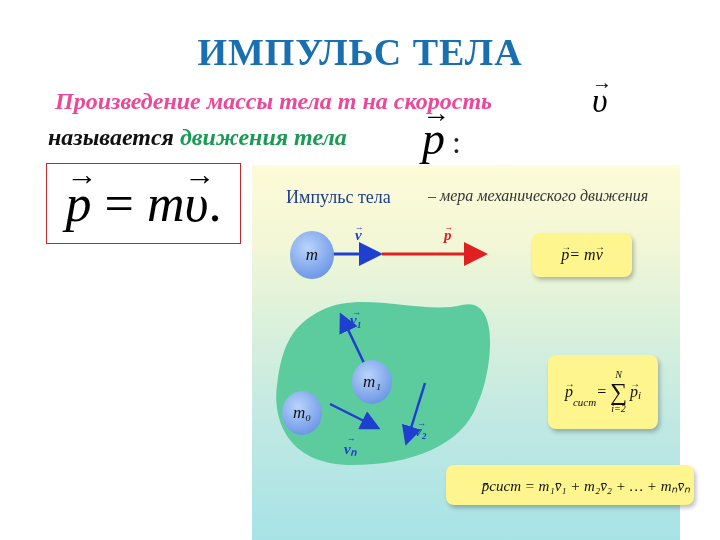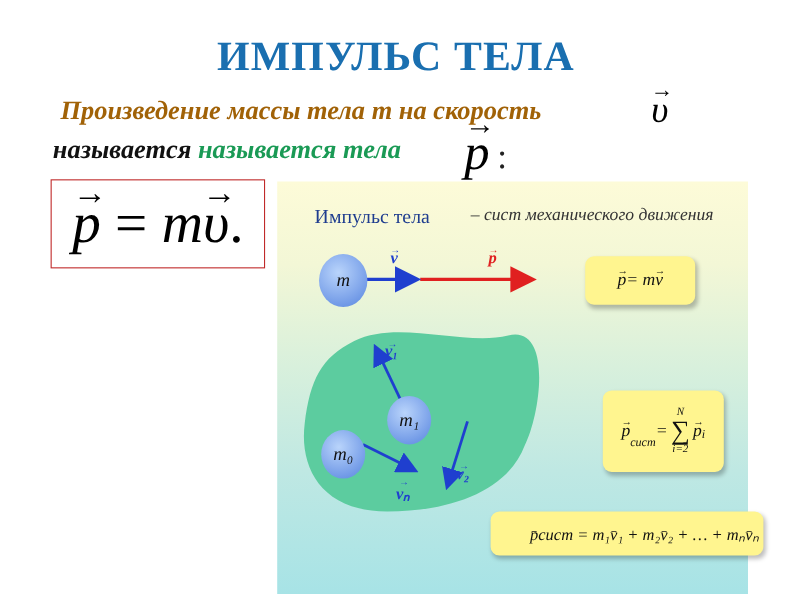--- a/index.html
+++ b/index.html
@@ -1,18 +1,18 @@
 <!DOCTYPE html>
 <html><head>
 <meta charset="utf-8">
 <style>
   html, body { margin:0; padding:0; }
   body { width:720px; height:540px; position:relative; overflow:hidden; background:#ffffff; font-family:"Liberation Serif", serif; }
   .title { position:absolute; left:0; top:30px; width:720px; text-align:center; font-family:"Liberation Serif", serif; font-weight:bold; font-size:38px; color:#1a6fb0; letter-spacing:1px; }
-  .line1 { position:absolute; left:55px; top:88px; font-size:24px; font-weight:bold; font-style:italic; color:#a16207; white-space:nowrap; }
+  .line1 { position:absolute; left:55px; top:88px; font-size:24px; font-weight:bold; font-style:italic; color:#ec4899; white-space:nowrap; }
   .line2 { position:absolute; left:48px; top:124px; font-size:24px; font-weight:bold; font-style:italic; color:#111; white-space:nowrap; }
   .green { color:#1a9a55; }
   .vec { position:relative; display:inline-block; font-style:italic; font-weight:normal; font-family:"Liberation Serif", serif; }
   .vec::before { content:"\2192"; position:absolute; left:50%; transform:translateX(-40%); top:-0.55em; font-size:0.6em; font-style:normal; }
   .bigv { position:absolute; left:592px; top:82px; font-size:34px; }
   .bigp { position:absolute; left:422px; top:112px; font-size:46px; }
   .colon { position:absolute; left:452px; top:124px; font-size:32px; color:#222; }
   .formula-box { position:absolute; left:46px; top:163px; width:193px; height:79px; border:1.5px solid #c02a2a; background:#fff; display:flex; align-items:center; justify-content:center; font-size:52px; font-style:italic; font-family:"Liberation Serif", serif; color:#000; }
   .panel { position:absolute; left:252px; top:165px; width:428px; height:375px; background:linear-gradient(to bottom, #fdfbd8 0%, #f3f7d6 20%, #d8f0dc 45%, #bfe8e3 70%, #a7e3e6 100%); }
   .ph { position:absolute; left:34px; top:22px; font-size:18px; color:#1f3d8f; white-space:nowrap; }
@@ -27,36 +27,36 @@
 
 <div class="title">ИМПУЛЬС  ТЕЛА</div>
 
 <div class="line1">
   <span>Произведение массы тела  m   на скорость</span>
 </div>
 <span class="vec bigv">υ</span>
 
 <div class="line2">
   <span>называется</span>
-  <span class="green">называется тела</span>
+  <span class="green">движения тела</span>
 </div>
 <span class="vec bigp">p</span>
 <span class="colon">:</span>
 
 <div class="formula-box">
   <span class="vec">p</span>
   <span style="font-style:normal;white-space:pre"> = </span>
   <span>m</span>
   <span class="vec">υ</span>
   <span style="font-style:normal">.</span>
 </div>
 
 <div class="panel">
   <div class="ph">Импульс тела</div>
-  <div class="pd">– сист механического движения</div>
+  <div class="pd">– мера механического движения</div>
 
   <svg class="blob" width="428" height="375">
     <defs>
       <marker id="ab" markerWidth="8" markerHeight="8" refX="6" refY="4" orient="auto">
           <path d="M0,0 L8,4 L0,8 z" fill="#1f3fcf"></path>
         </marker>
       <marker id="ar" markerWidth="8" markerHeight="8" refX="6" refY="4" orient="auto">
           <path d="M0,0 L8,4 L0,8 z" fill="#e02020"></path>
         </marker>
     </defs>
@@ -73,29 +73,29 @@
     </div>
   <span class="lbl vec" style="left:103px;top:62px;color:#1f3fcf">v</span>
   <span class="lbl vec" style="left:192px;top:62px;color:#e02020">p</span>
 
   <div class="ybox" style="left:280px;top:68px;width:100px;height:44px;">
     <span class="vec">p</span>
       <span> = m</span>
       <span class="vec">v</span>
   </div>
 
-  <div class="ball" style="left:40px;top:226px;width:40px;height:44px;">
+  <div class="ball" style="left:30px;top:226px;width:40px;height:44px;">
       <span>m₀</span>
     </div>
   <div class="ball" style="left:100px;top:195px;width:40px;height:44px;">
       <span>m₁</span>
     </div>
   <span class="lbl vec" style="left:98px;top:147px;color:#1f3fcf">v₁</span>
   <span class="lbl vec" style="left:163px;top:258px;color:#1f3fcf">v₂</span>
-  <span class="lbl vec" style="left:108px;top:273px;color:#1f3fcf">vₙ</span>
+  <span class="lbl vec" style="left:92px;top:273px;color:#1f3fcf">vₙ</span>
 
   <div class="ybox" style="left:296px;top:190px;width:110px;height:74px;">
     <span class="vec">p</span>
       <span style="font-size:11px;margin-top:20px">сист</span>
       <span>= </span>
     <span style="display:inline-flex;flex-direction:column;align-items:center;line-height:1;margin:0 3px">
       <span style="font-size:10px">N</span>
       <span style="font-size:24px;font-style:normal">∑</span>
       <span style="font-size:10px">i=2</span>
     </span>

